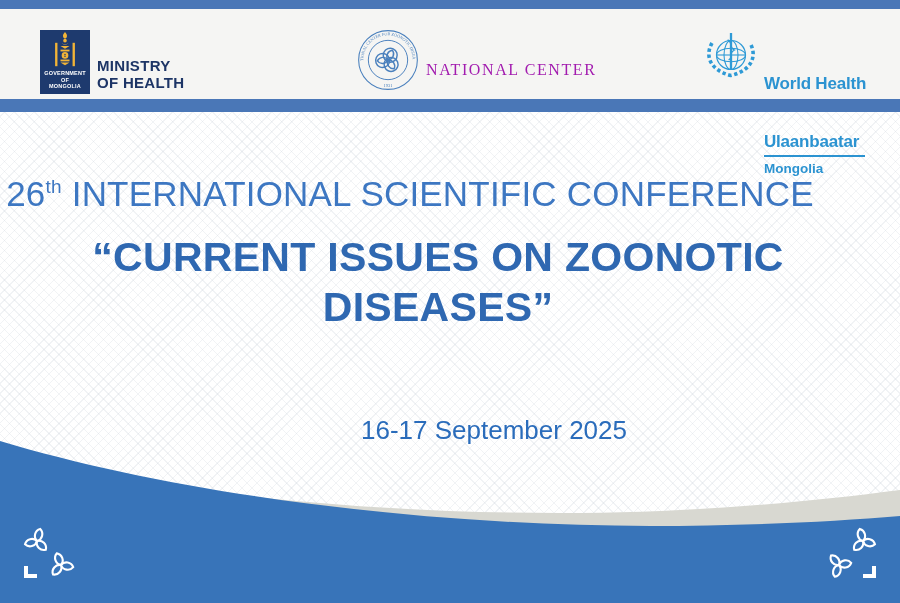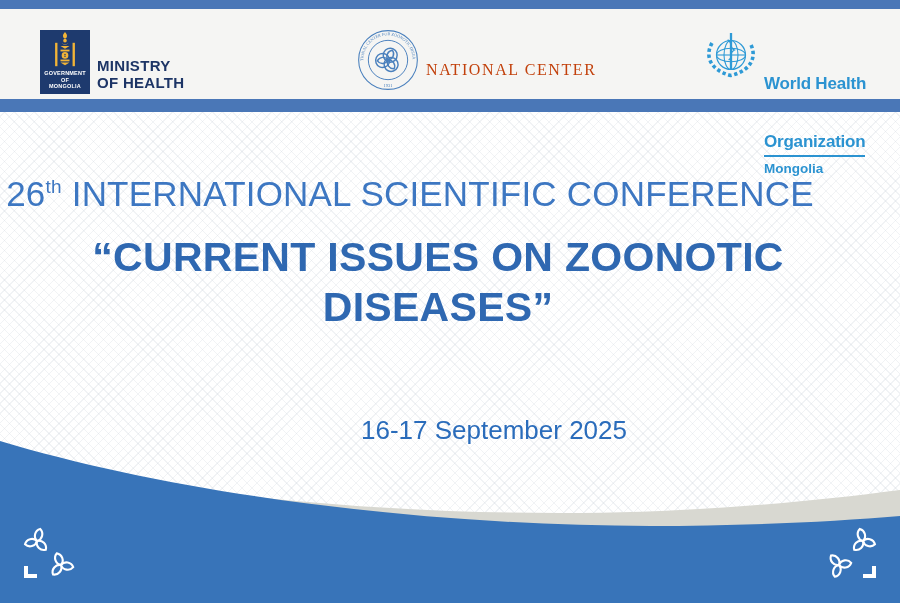--- a/index.html
+++ b/index.html
@@ -16,21 +16,21 @@
   .midbar{position:absolute;left:0;top:99px;width:900px;height:13px;background:#4a77b7;}
 
   
   .moh{position:absolute;left:40px;top:21px;display:flex;align-items:flex-start;}
   .moh-square{width:50px;height:64px;background:#1e3a6e;display:flex;flex-direction:column;align-items:center;justify-content:flex-start;padding-top:2px;box-sizing:border-box;}
   .moh-caption{color:#ffffff;font-size:5.5px;font-weight:bold;text-align:center;line-height:6.5px;margin-top:2px;letter-spacing:.2px;}
   .moh-name{margin:27px 0 0 7px;color:#1d3566;font-weight:bold;font-size:15px;line-height:17px;letter-spacing:.3px;}
 
   
   .nczd{position:absolute;left:357px;top:20px;display:flex;align-items:flex-start;}
-  .nczd-name{margin:33px 0 0 7px;color:#c2410c;font-family:"Liberation Serif",serif;}
+  .nczd-name{margin:33px 0 0 7px;color:#a21caf;font-family:"Liberation Serif",serif;}
   .nczd-name .l1{font-size:16px;letter-spacing:1.6px;line-height:16px;}
   .nczd-name .l2{font-size:11px;letter-spacing:1.7px;line-height:15px;}
 
   
   .who{position:absolute;left:705px;top:20px;display:flex;align-items:flex-start;}
   .who-name{margin:6px 0 0 7px;color:#2b93d1;}
   .who-name .l{font-weight:bold;font-size:17px;line-height:17.5px;letter-spacing:-.2px;margin-top:40px;}
   .who-divider{width:101px;height:2px;background:#2b93d1;margin:5px 0 4px 0;}
   .who-region{font-weight:bold;font-size:13.5px;}
 
@@ -126,21 +126,21 @@
           <ellipse rx="7" ry="14.5" stroke-width="1.1"></ellipse>
           <line x1="-14.5" y1="0" x2="14.5" y2="0" stroke-width="1.1"></line>
           <ellipse rx="14.5" ry="6.8" stroke-width="1.1"></ellipse>
           <path d="M-19 -12 C-26 0 -22 15 0 20.5 C22 15 26 0 19 -12" stroke-width="3.6" stroke-dasharray="3.4 2.6"></path>
           <line x1="0" y1="-22" x2="0" y2="15" stroke-width="2.3"></line>
           <path d="M-3.4 -15 C3.4 -12 -3.4 -8.5 3.4 -5 C-3.4 -1.5 3.4 2 -2.4 5" stroke-width="1.4"></path>
         </g>
       </svg>
       <div class="who-name">
         <div class="l">World Health</div>
-        <div class="l">Organization</div>
+        <div class="l">Ulaanbaatar</div>
         <div class="who-divider"></div>
         <div class="who-region">Mongolia</div>
       </div>
     </div>
   </div>
 
   <div class="midbar"></div>
 
   <div class="title-line"><span>26</span><sup>th</sup><span> INTERNATIONAL SCIENTIFIC CONFERENCE</span></div>
 

